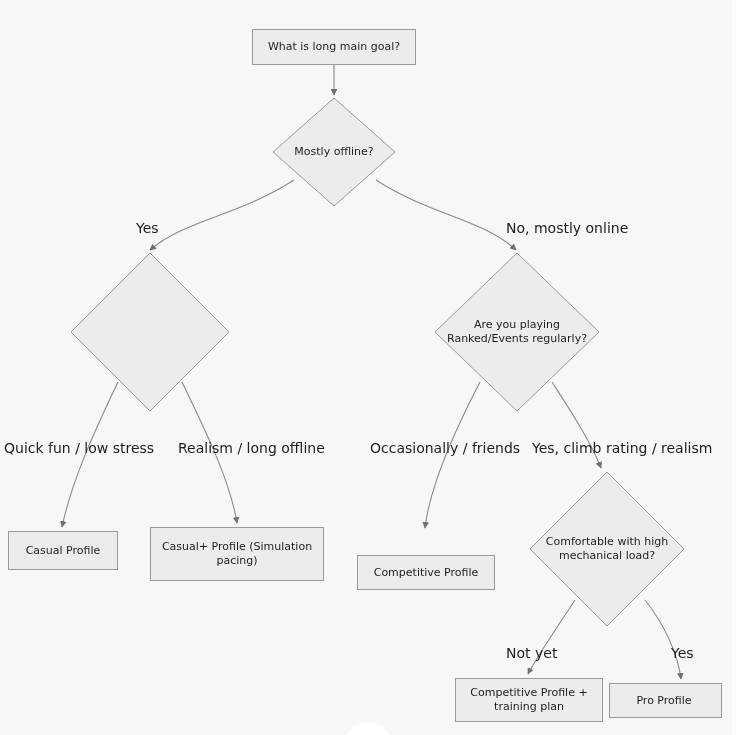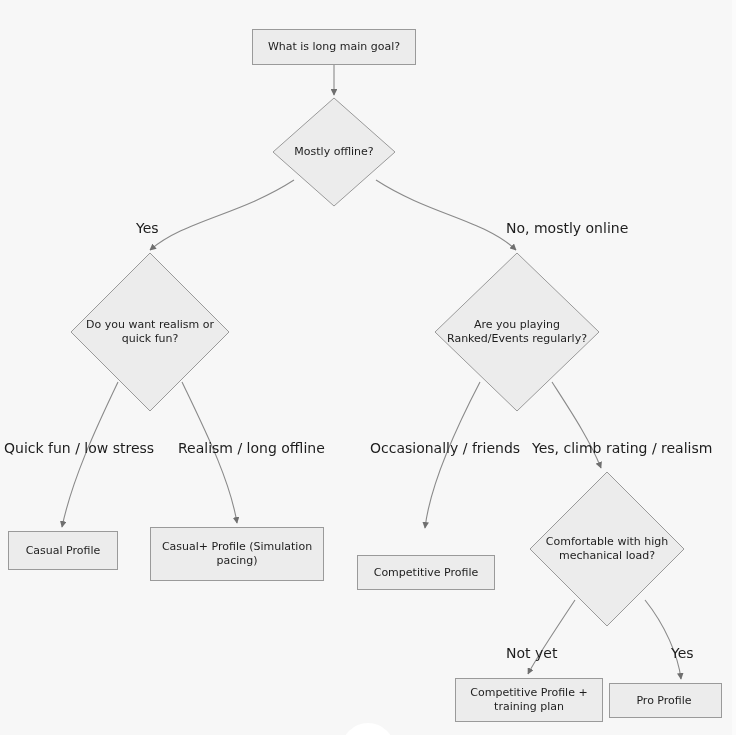--- a/index.html
+++ b/index.html
@@ -122,22 +122,20 @@
     <svg class="diamond-shape" viewBox="0 0 124 110" preserveAspectRatio="none">
       <polygon points="62,1 123,55 62,109 1,55" fill="#ececec" stroke="#9a9a9a" stroke-width="1"></polygon>
     </svg>
     <span class="diamond-label">Mostly offline?</span>
   </div>
 
   <div class="node diamond-node" style="left:70px; top:252px; width:160px; height:160px;">
     <svg class="diamond-shape" viewBox="0 0 160 160" preserveAspectRatio="none">
       <polygon points="80,1 159,80 80,159 1,80" fill="#ececec" stroke="#9a9a9a" stroke-width="1"></polygon>
     </svg>
-    <span class="diamond-label">Do you want realism or
-quick fun?</span>
   </div>
 
   <div class="node diamond-node" style="left:434px; top:252px; width:166px; height:160px;">
     <svg class="diamond-shape" viewBox="0 0 166 160" preserveAspectRatio="none">
       <polygon points="83,1 165,80 83,159 1,80" fill="#ececec" stroke="#9a9a9a" stroke-width="1"></polygon>
     </svg>
     <span class="diamond-label">Are you playing
 Ranked/Events regularly?</span>
   </div>
 

